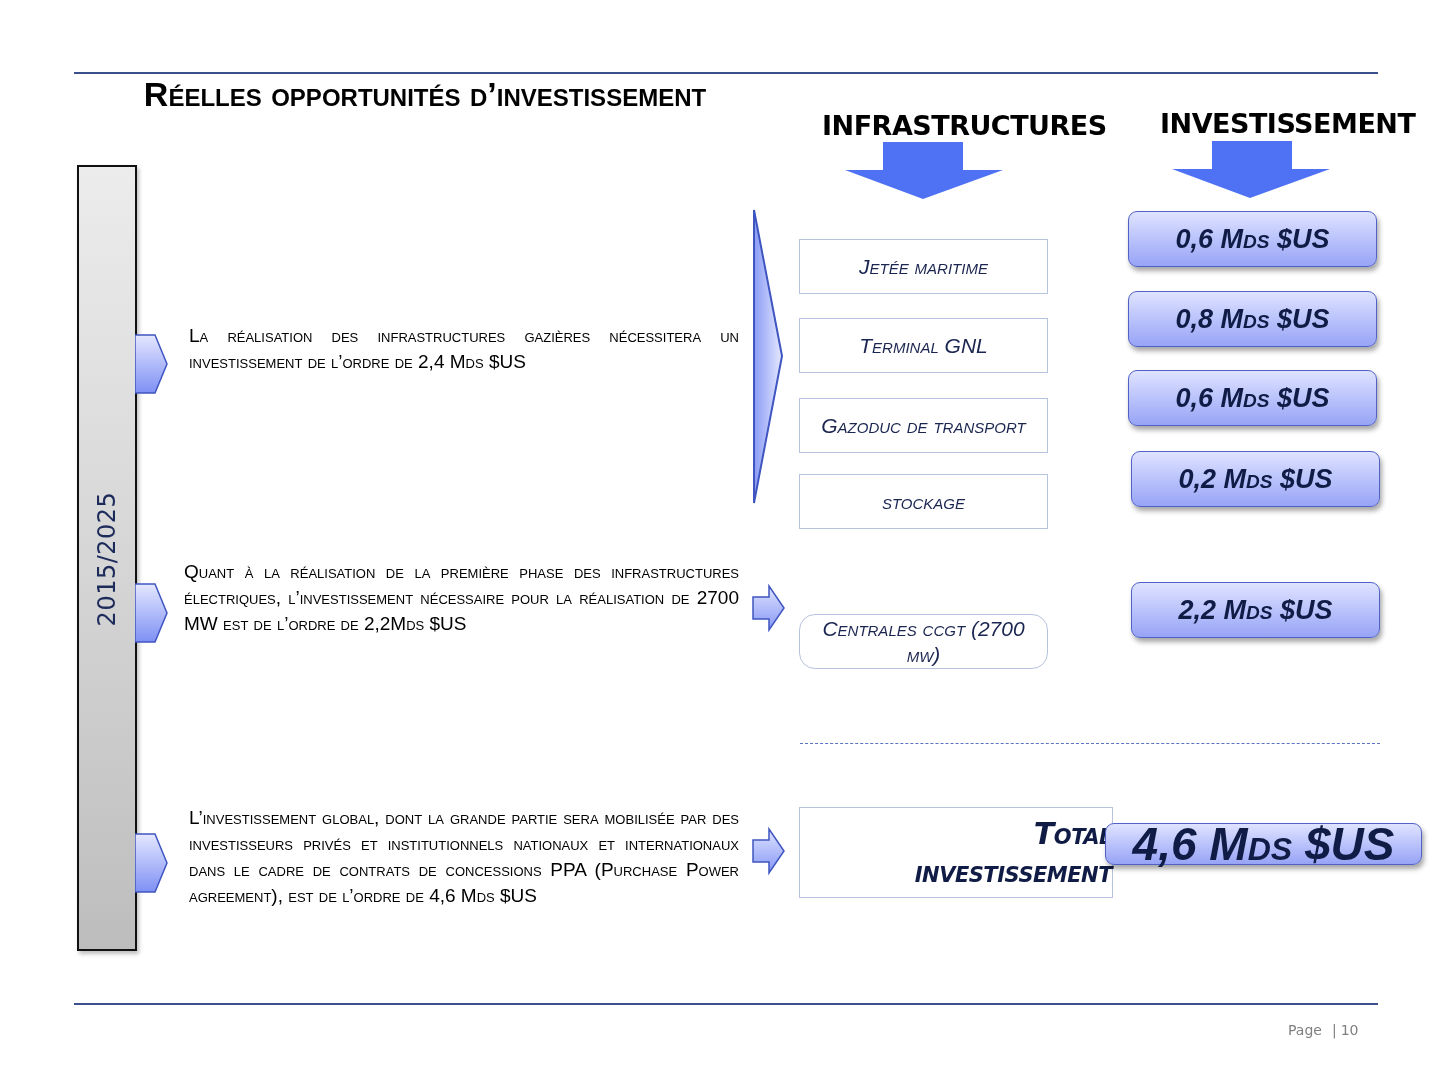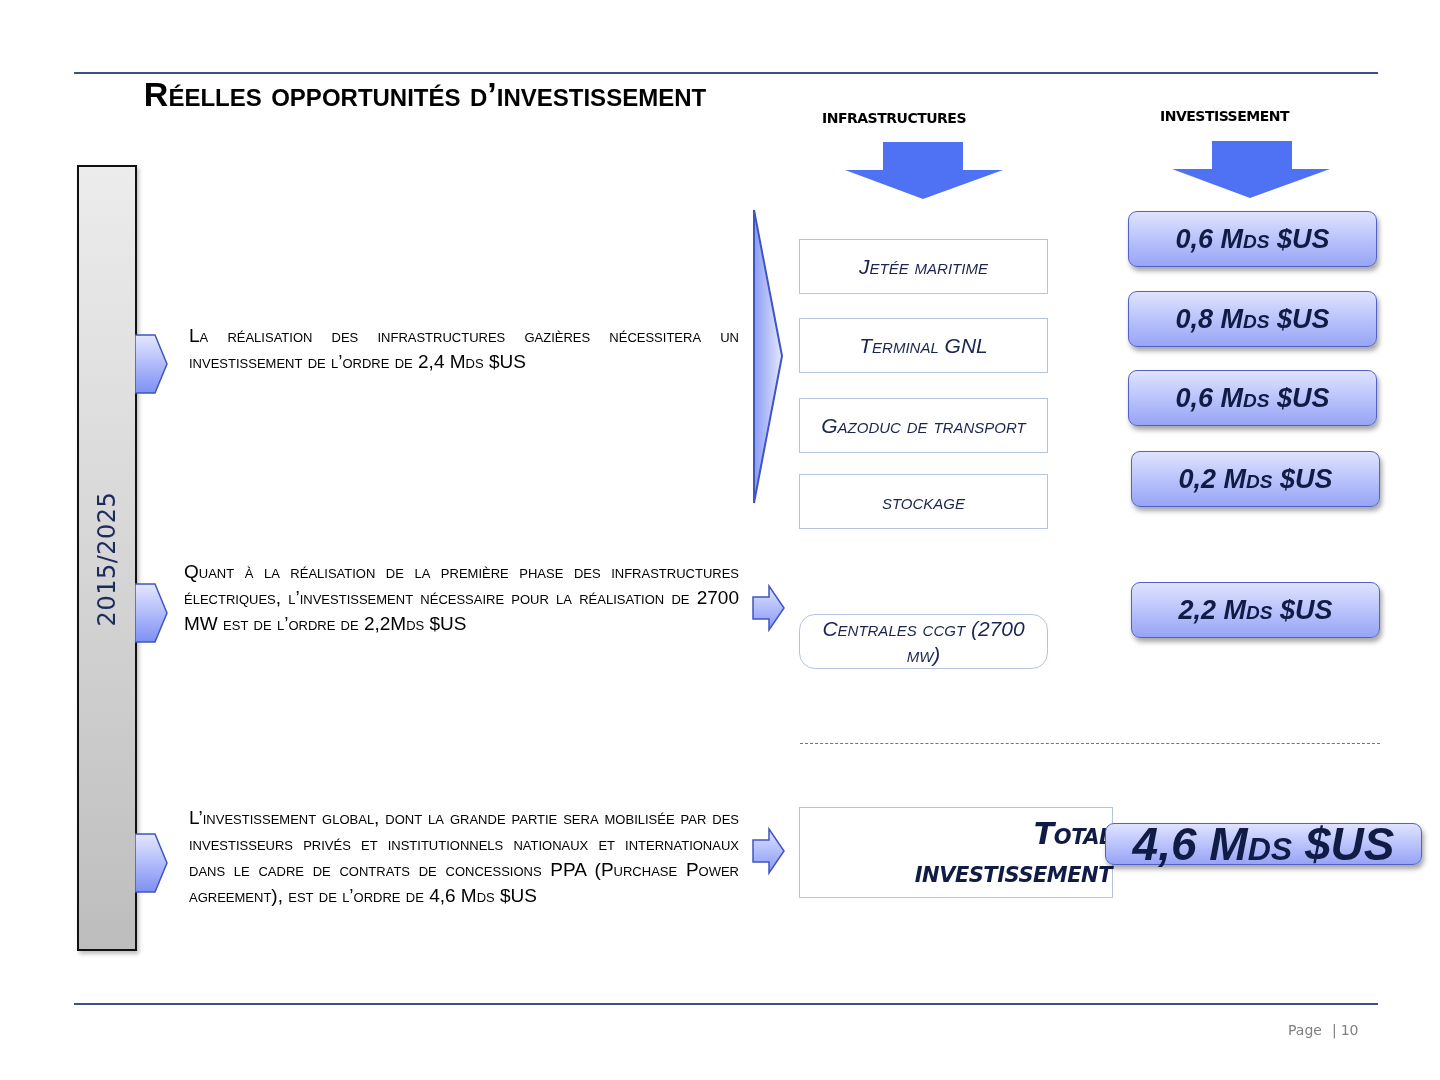--- a/index.html
+++ b/index.html
@@ -15,21 +15,21 @@
 
   .title {
     position: absolute; left: 80px; top: 74px; width: 690px;
     text-align: center; font-weight: bold; color: #000;
     font-variant: small-caps; line-height: 40px;
   }
   .title .l1 { font-size: 34px; letter-spacing: 0px; display: block; }
   .title .l2 { font-size: 34px; display: block; font-variant: normal; }
 
   .col-head {
-    position: absolute; font-weight: bold; font-size: 14px; color: #000;
+    position: absolute; font-weight: bold; font-size: 27px; color: #000;
     font-family: "DejaVu Sans", sans-serif; letter-spacing: -0.5px;
   }
   .col-head.infra { left: 822px; top: 110px; }
   .col-head.invest { left: 1160px; top: 108px; }
 
   .down-arrow { position: absolute; }
   .down-arrow.a1 { left: 845px; top: 142px; }
   .down-arrow.a2 { left: 1172px; top: 141px; }
 
   

